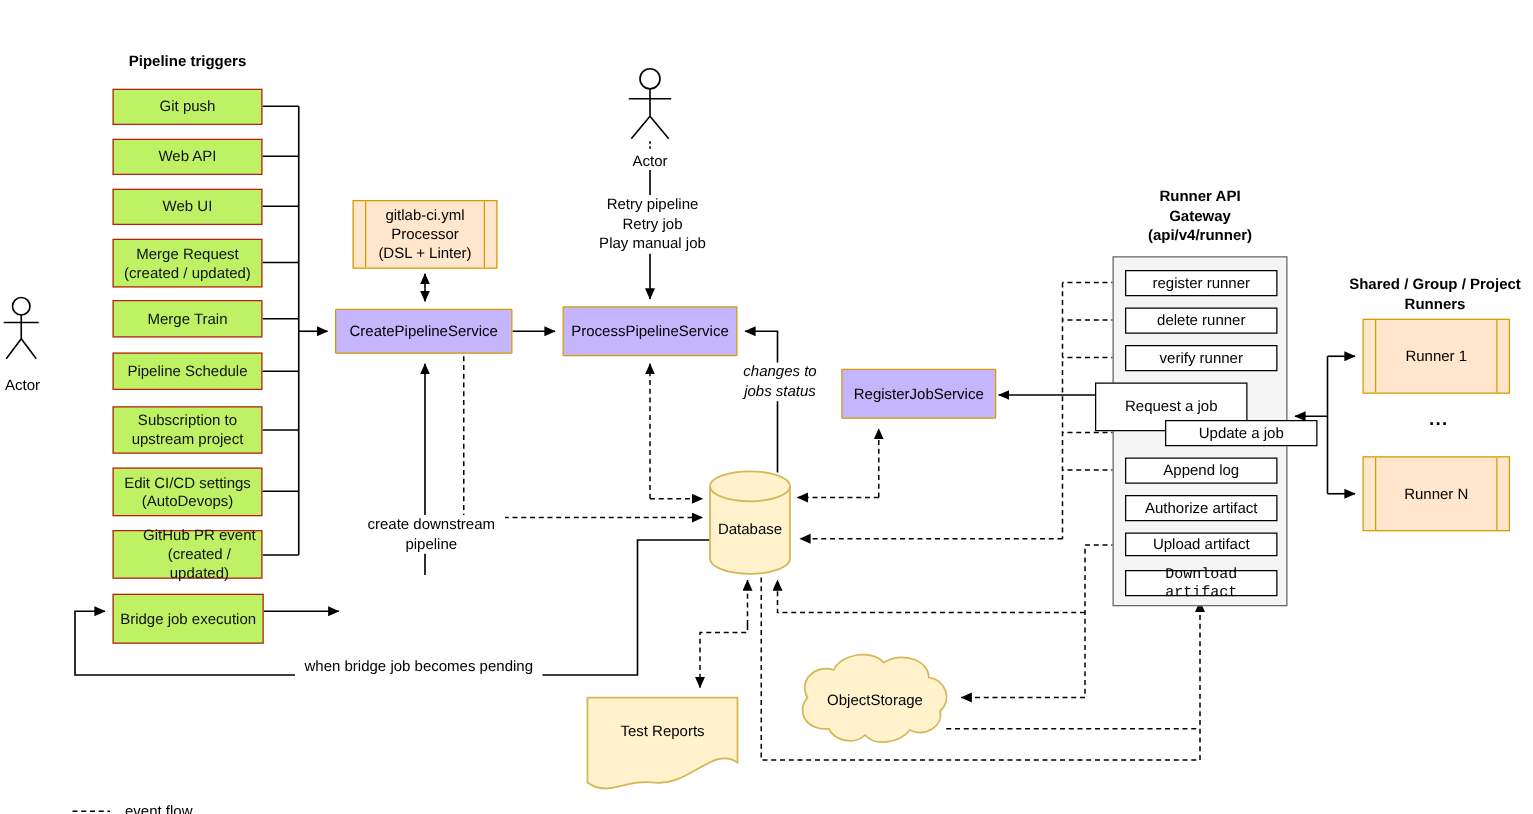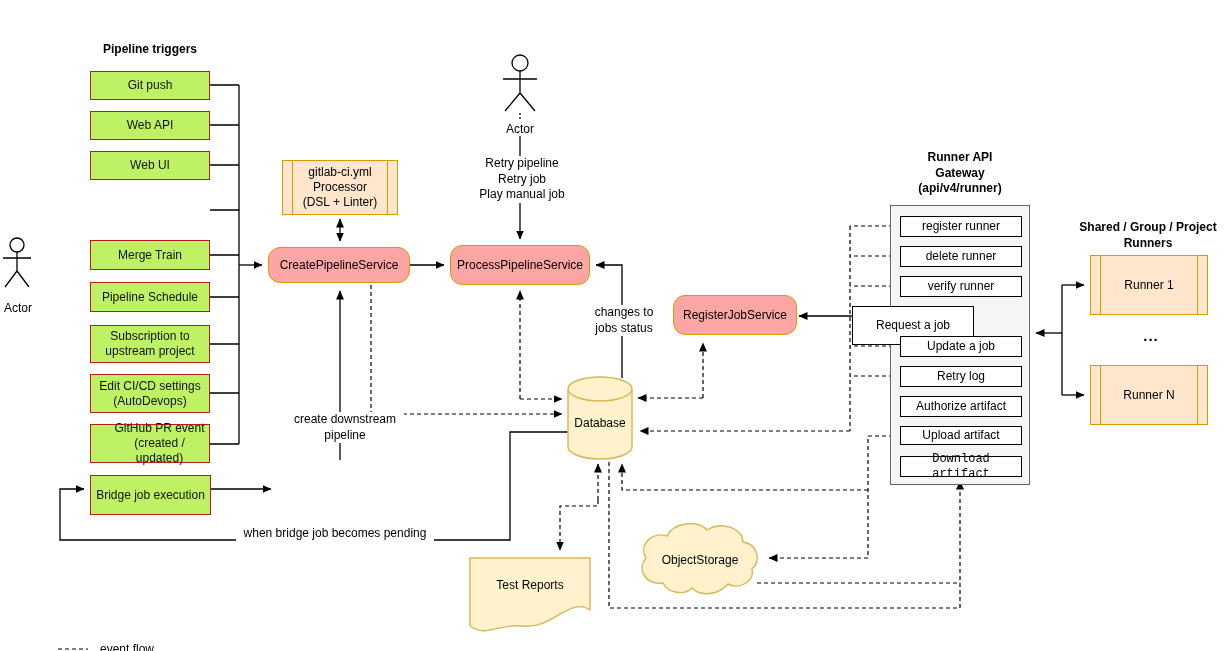--- a/index.html
+++ b/index.html
@@ -2,21 +2,21 @@
 <html><head>
 <meta charset="utf-8">
 <style>
   html,body{margin:0;padding:0;background:#fff;}
   #canvas{position:relative;width:1226px;height:651px;background:#fff;
     font-family:"Liberation Sans",sans-serif;font-size:12px;color:#000;overflow:hidden;margin-top:40px;}
   .abs{position:absolute;box-sizing:border-box;}
   .node{position:absolute;box-sizing:border-box;display:flex;align-items:center;justify-content:center;
     text-align:center;line-height:1.25;padding:2px 4px;z-index:2;}
   .trigger{background:#bef264;border:1px solid #b91c1c;color:#111;}
-  .service{background:#fca5a5;border:1.5px solid #d79b00;border-radius:12px;}
+  .service{background:#c4b5fd;border:1.5px solid #d79b00;border-radius:1px;}
   .process{background:#ffe6cc;border:1.5px solid #d79b00;}
   .process::before,.process::after{content:"";position:absolute;top:0;bottom:0;border-left:1.5px solid #d79b00;}
   .process::before{left:9px;}
   .process::after{right:9px;}
   .gateway-outer{background:#f5f5f5;border:1px solid #666;z-index:1;}
   .endpoint{background:#fff;border:1px solid #000;}
   .title{position:absolute;font-weight:bold;text-align:center;z-index:2;line-height:1.3;}
   .edge-label{position:absolute;background:#fff;text-align:center;z-index:3;line-height:1.3;padding:0 2px;}
   .shape-label{position:absolute;text-align:center;z-index:3;line-height:1.2;}
   svg.layer{position:absolute;left:0;top:0;z-index:1;}
@@ -121,20 +121,21 @@
   <div class="title" style="left:880px;top:110px;width:160px;">
     <div>Runner API</div>
     <div>Gateway</div>
     <div>(api/v4/runner)</div>
   </div>
   <div class="title" style="left:1072px;top:180px;width:152px;">Shared / Group / Project Runners</div>
 
   <div class="node trigger" style="left:90px;top:31px;width:120px;height:29px;">Git push</div>
   <div class="node trigger" style="left:90px;top:71px;width:120px;height:29px;">Web API</div>
   <div class="node trigger" style="left:90px;top:111px;width:120px;height:29px;">Web UI</div>
+  <div class="node trigger" style="left:90px;top:151px;width:120px;height:39px;">Merge Request (created / updated)</div>
   <div class="node trigger" style="left:90px;top:200px;width:120px;height:30px;">Merge Train</div>
   <div class="node trigger" style="left:90px;top:242px;width:120px;height:30px;">Pipeline Schedule</div>
   <div class="node trigger" style="left:90px;top:285px;width:120px;height:38px;">Subscription to upstream project</div>
   <div class="node trigger" style="left:90px;top:334px;width:120px;height:39px;">Edit CI/CD settings (AutoDevops)</div>
   <div class="node trigger" style="left:90px;top:384px;width:120px;height:39px;padding-left:23px;">GitHub PR event (created / updated)</div>
   <div class="node trigger" style="left:90px;top:435px;width:121px;height:40px;">Bridge job execution</div>
 
   <div class="shape-label" style="left:0px;top:261px;width:36px;">Actor</div>
   <div class="shape-label" style="left:502px;top:82px;width:36px;">Actor</div>
 
@@ -146,41 +147,41 @@
     </div>
   </div>
   <div class="node service" style="left:268px;top:207px;width:142px;height:36px;">CreatePipelineService</div>
   <div class="node service" style="left:450px;top:205px;width:140px;height:40px;">ProcessPipelineService</div>
   <div class="node service" style="left:673px;top:255px;width:124px;height:40px;">RegisterJobService</div>
 
   <div class="abs gateway-outer" style="left:890px;top:165px;width:140px;height:280px;"></div>
   <div class="node endpoint" style="left:900px;top:176px;width:122px;height:21px;">register runner</div>
   <div class="node endpoint" style="left:900px;top:206px;width:122px;height:21px;">delete runner</div>
   <div class="node endpoint" style="left:900px;top:236px;width:122px;height:21px;">verify runner</div>
-  <div class="node endpoint" style="left:852px;top:266px;width:122px;height:39px;">Request a job</div>
-  <div class="node endpoint" style="left:900px;top:296px;width:122px;height:21px;">Update a job</div>
-  <div class="node endpoint" style="left:900px;top:326px;width:122px;height:21px;">Retry log</div>
+  <div class="node endpoint" style="left:876px;top:266px;width:122px;height:39px;">Request a job</div>
+  <div class="node endpoint" style="left:932px;top:296px;width:122px;height:21px;">Update a job</div>
+  <div class="node endpoint" style="left:900px;top:326px;width:122px;height:21px;">Append log</div>
   <div class="node endpoint" style="left:900px;top:356px;width:122px;height:21px;">Authorize artifact</div>
   <div class="node endpoint" style="left:900px;top:386px;width:122px;height:19px;">Upload artifact</div>
   <div class="node endpoint" style="left:900px;top:416px;width:122px;height:21px;font-family:Liberation Mono, monospace;">Download artifact</div>
 
   <div class="node process" style="left:1090px;top:215px;width:118px;height:60px;">Runner 1</div>
   <div class="ellipsis" style="left:1136px;top:287px;width:30px;text-align:center;">...</div>
   <div class="node process" style="left:1090px;top:325px;width:118px;height:60px;text-align:right;">Runner N</div>
 
   <div class="shape-label" style="left:568px;top:376px;width:64px;">Database</div>
   <div class="shape-label" style="left:475px;top:538px;width:110px;">Test Reports</div>
   <div class="shape-label" style="left:648px;top:513px;width:104px;">ObjectStorage</div>
 
   <div class="edge-label" style="left:470px;top:116px;width:100px;">
     <div>Retry pipeline</div>
     <div>Retry job</div>
     <div>Play manual job</div>
   </div>
-  <div class="edge-label" style="left:588px;top:265px;width:68px;">
+  <div class="edge-label" style="left:588px;top:250px;width:68px;font-style:italic;">
     <div>changes to</div>
     <div>jobs status</div>
   </div>
   <div class="edge-label" style="left:286px;top:372px;width:114px;">
     <div>create downstream</div>
     <div>pipeline</div>
   </div>
   <div class="edge-label" style="left:236px;top:486px;width:194px;">when bridge job becomes pending</div>
 
   <div class="legend-text" style="left:100px;top:602px;">event flow</div>

